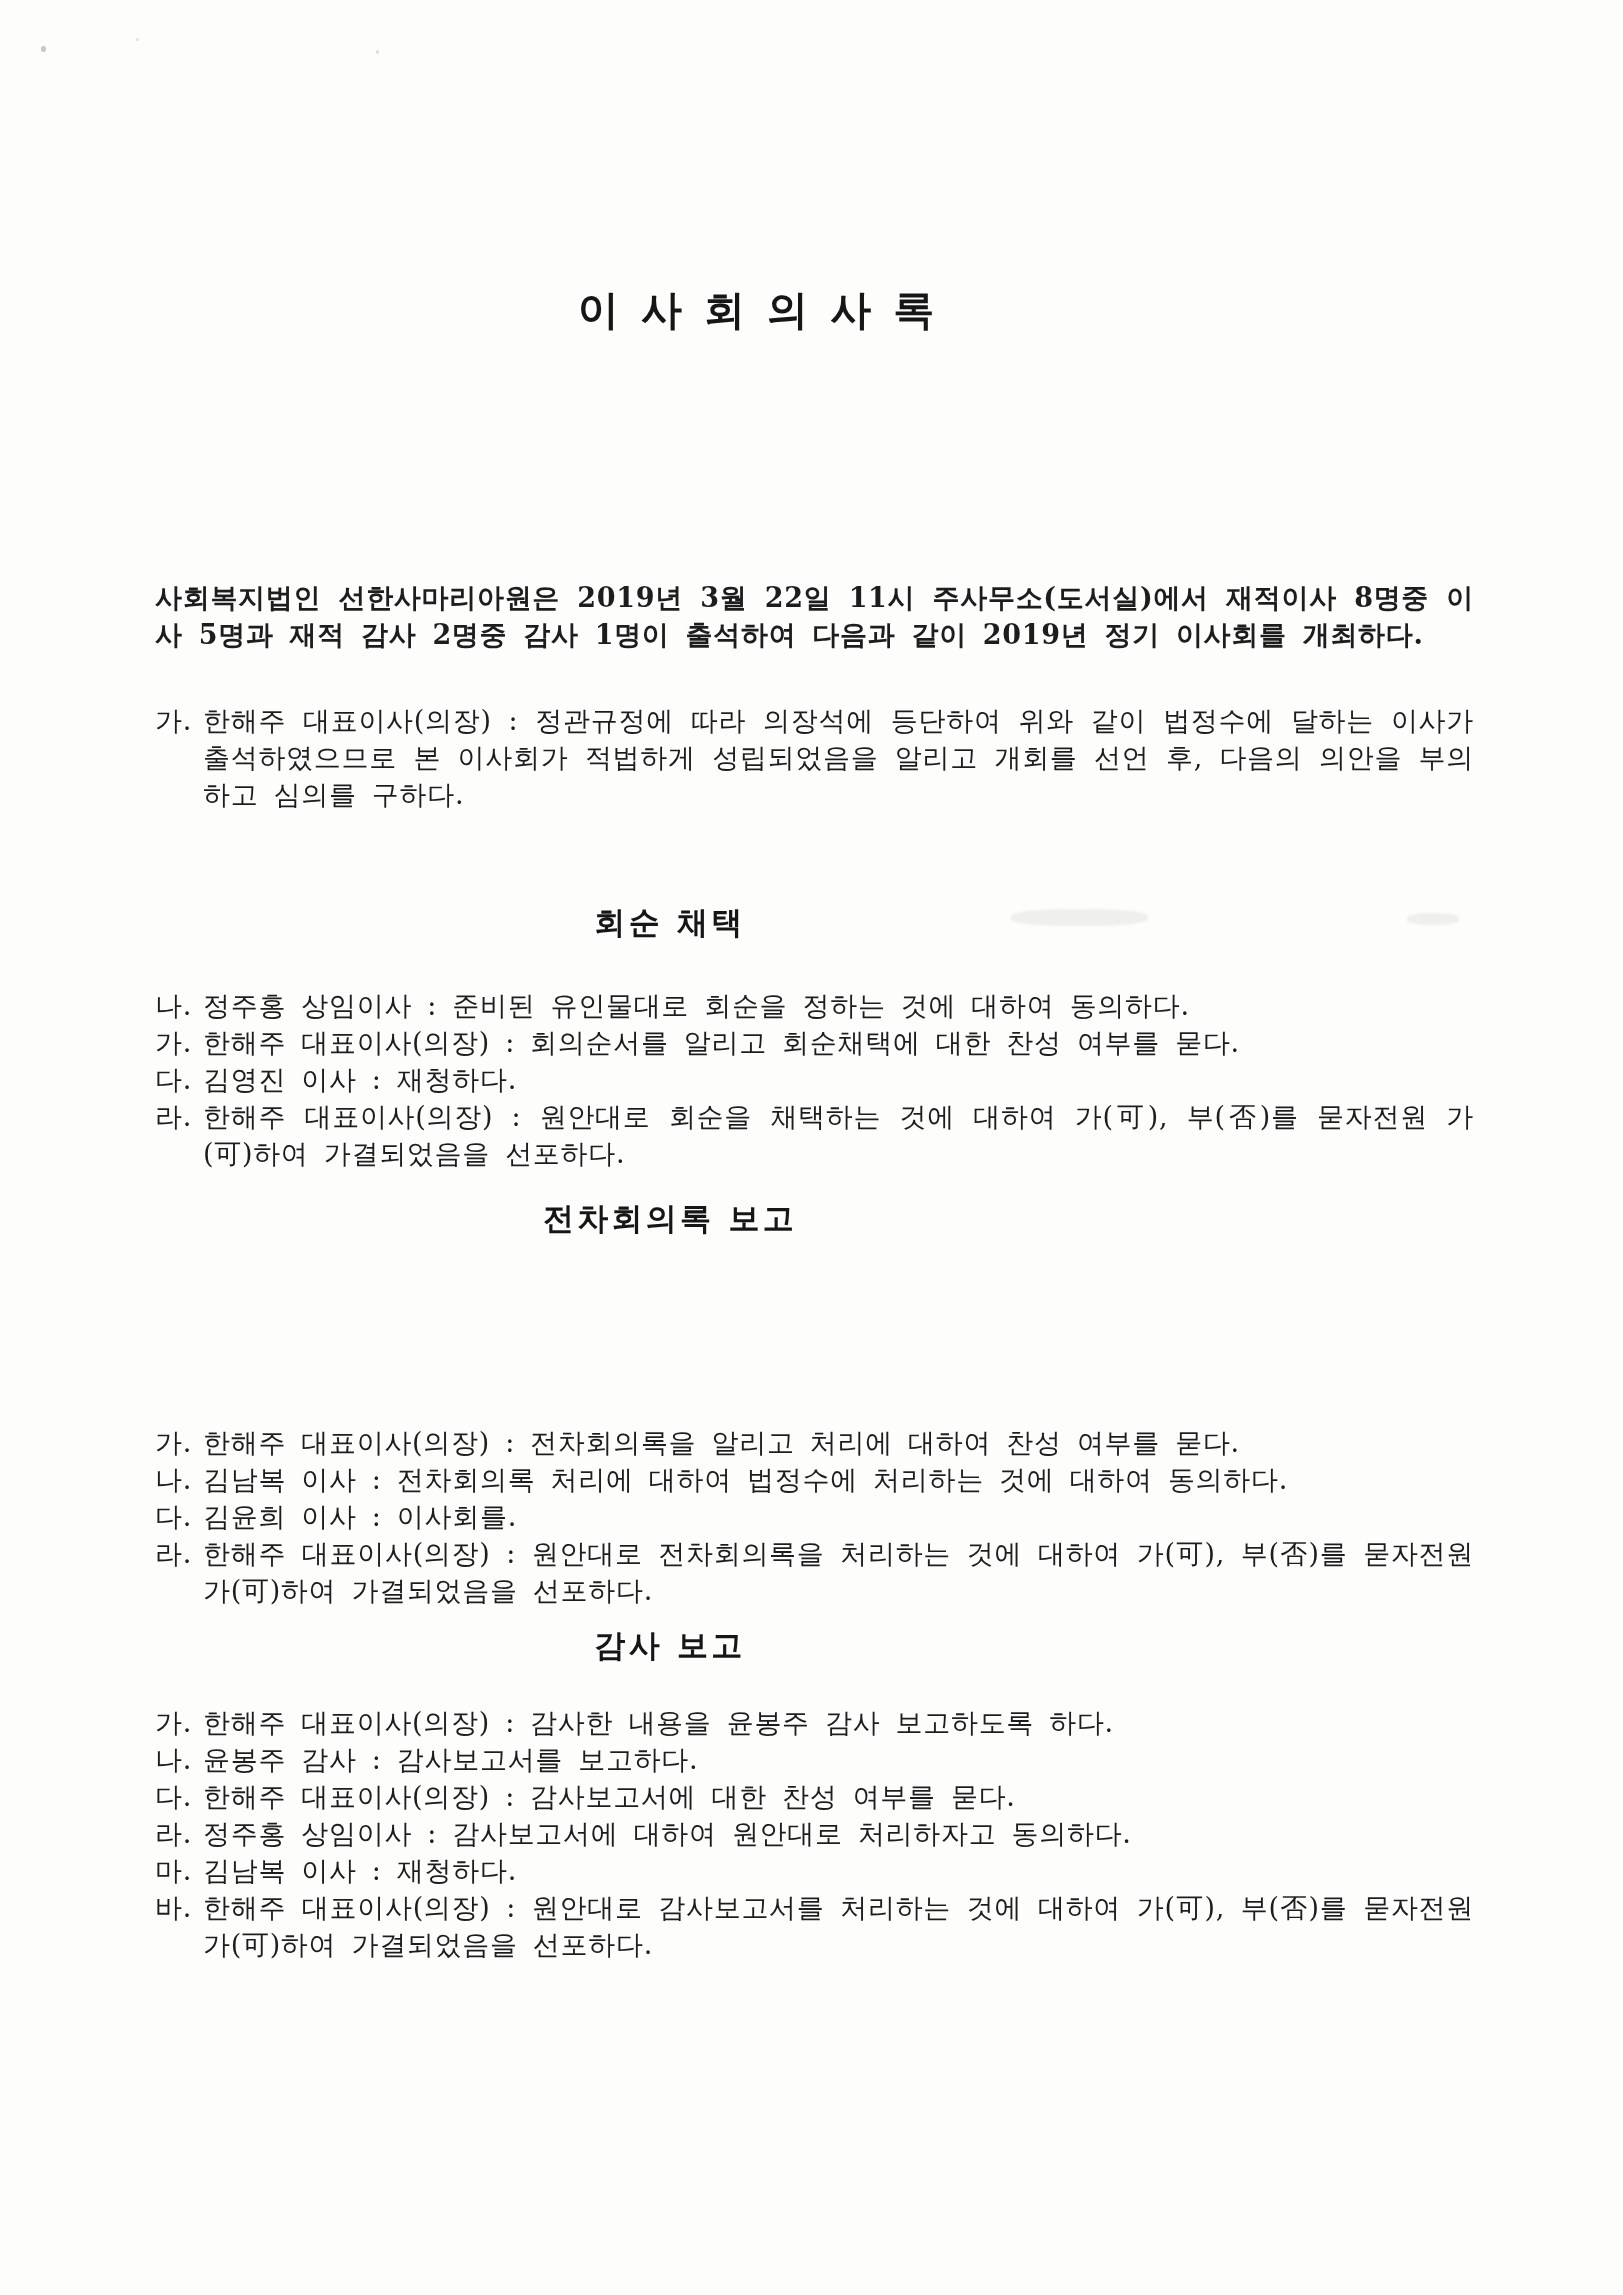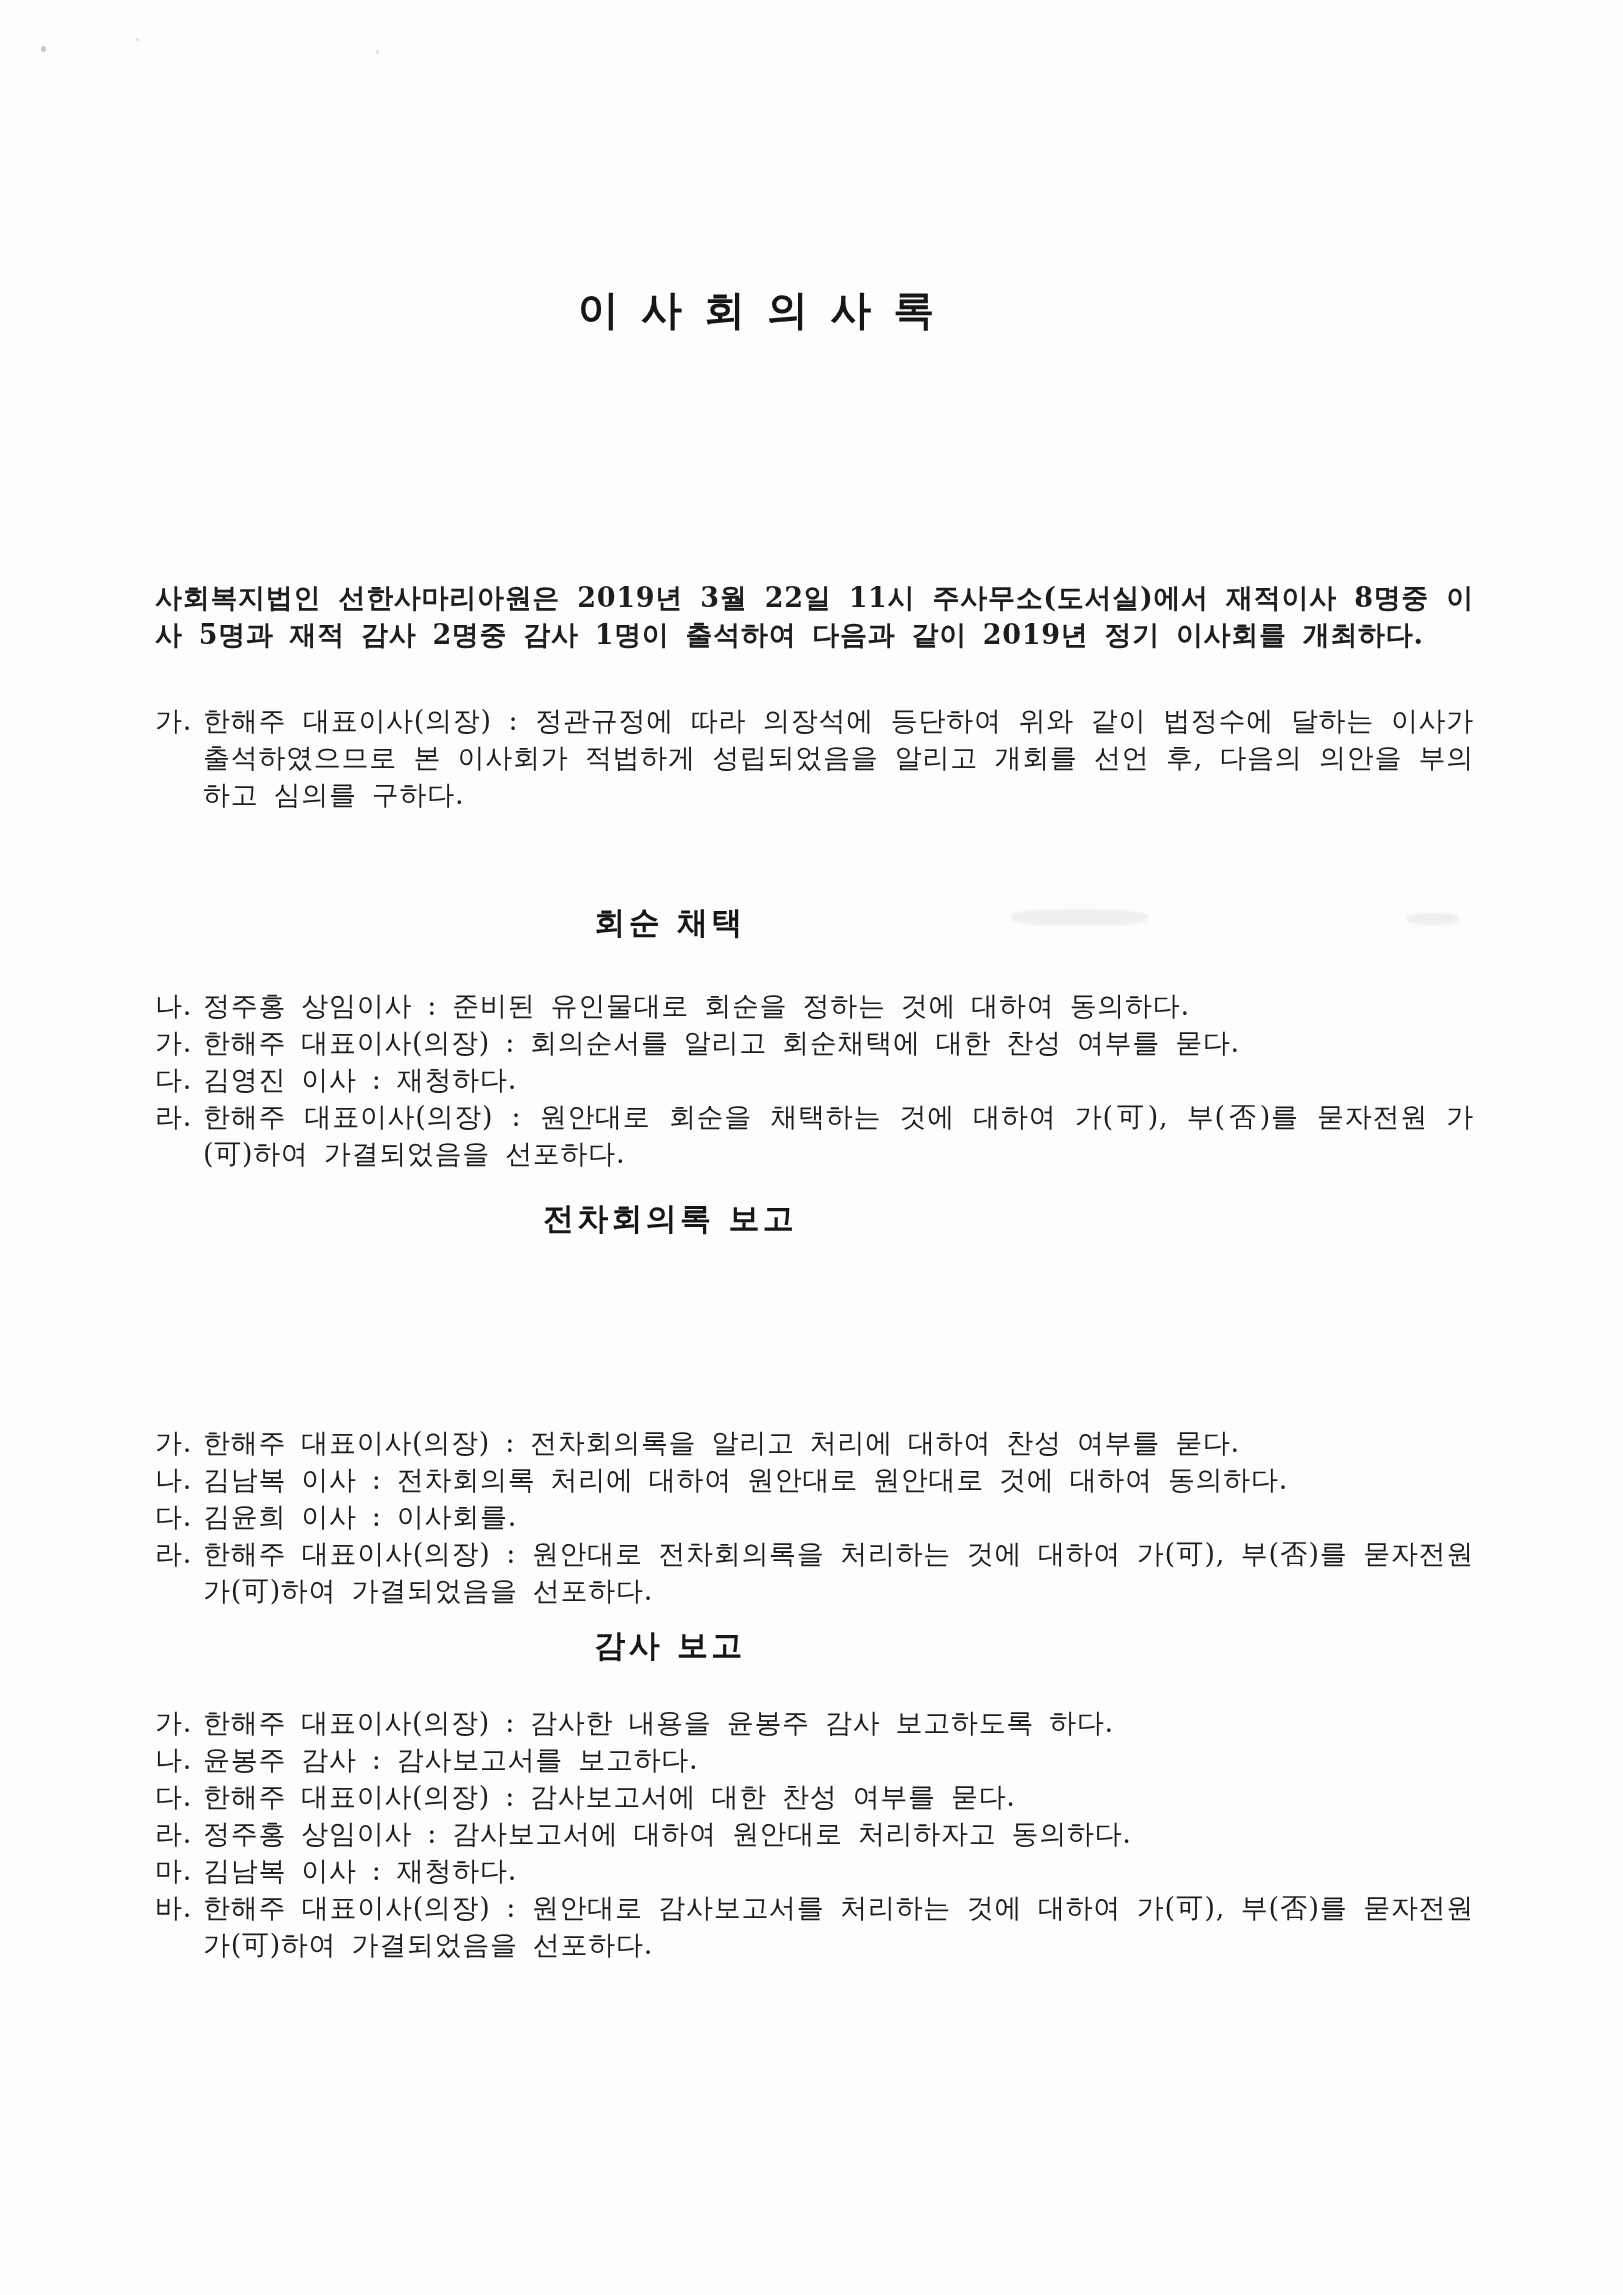--- a/index.html
+++ b/index.html
@@ -112,21 +112,21 @@
     </div>
   </div>
 
   <h2 class="sec-heading pos-h2">전차회의록 보고</h2>
 
   <div class="textblock pos-list2">
     <div class="item">
       <span class="label">가.</span><span>한해주 대표이사(의장) : 전차회의록을 알리고 처리에 대하여 찬성 여부를 묻다.</span>
     </div>
     <div class="item">
-      <span class="label">나.</span><span>김남복 이사 : 전차회의록 처리에 대하여 원안대로 원안대로 것에 대하여 동의하다.</span>
+      <span class="label">나.</span><span>김남복 이사 : 전차회의록 처리에 대하여 법정수에 처리하는 것에 대하여 동의하다.</span>
     </div>
     <div class="item">
       <span class="label">다.</span><span>김윤희 이사 : 이사회를.</span>
     </div>
     <div class="item">
       <span class="label">라.</span><span>한해주 대표이사(의장) : 원안대로 전차회의록을 처리하는 것에 대하여 가(可), 부(否)를 묻자전원 가(可)하여 가결되었음을 선포하다.</span>
     </div>
   </div>
 
   <h2 class="sec-heading pos-h3">감사 보고</h2>

